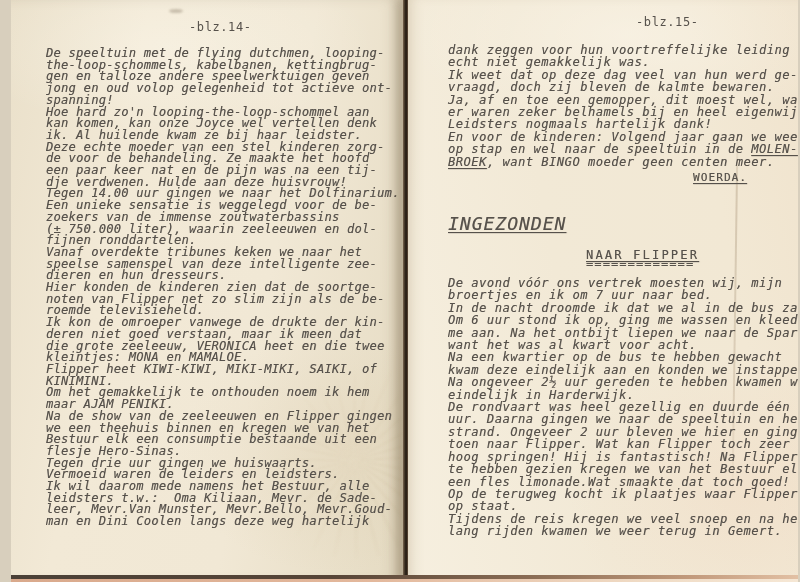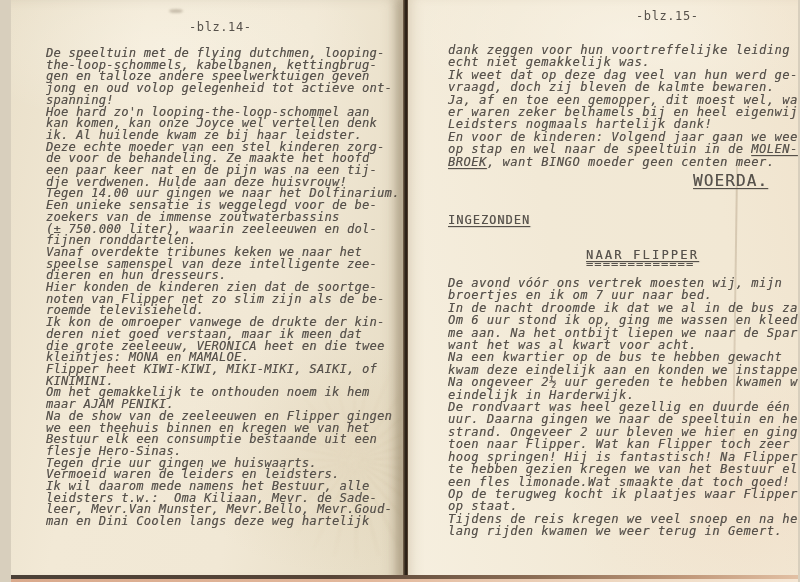--- a/index.html
+++ b/index.html
@@ -34,24 +34,24 @@
     background:linear-gradient(to right,#7a6750,#33281c 35%,#241b12 55%,#5c4936 80%,#97805f);
     box-shadow:-6px 0 8px rgba(100,82,55,.30), 5px 0 7px rgba(255,250,235,.55);
   }
   .page-num{position:absolute;font-size:12px;letter-spacing:.6px;}
   .body{position:absolute;white-space:pre;font-size:12px;
         text-shadow:.3px .3px .6px rgba(86,81,75,.55);font-style:italic;}
   .lp-body{left:35px;top:48px;line-height:11.7px;letter-spacing:.3px;width:360px;}
   .rp-top{left:40px;top:44px;line-height:12.4px;letter-spacing:.55px;width:370px;}
   .rp-article{left:40px;top:277px;line-height:12.4px;letter-spacing:.55px;width:370px;}
   .u{text-decoration:underline;text-underline-offset:2px;text-decoration-thickness:1px;}
-  .signature{position:absolute;left:285px;top:171px;font-size:16px;letter-spacing:1.1px;
+  .signature{position:absolute;left:285px;top:171px;font-size:11px;letter-spacing:1.1px;
              text-shadow:.3px .3px .6px rgba(86,81,75,.55);}
-  .section-heading{position:absolute;left:40px;top:213px;font-size:12px;letter-spacing:1px;
-             text-shadow:.3px .3px .6px rgba(86,81,75,.55);}
+  .section-heading{position:absolute;left:40px;top:213px;font-size:18px;letter-spacing:1px;
+             text-shadow:.3px .3px .6px rgba(86,81,75,.55);font-style:italic;}
   .article-title-wrap{position:absolute;left:153px;top:250px;text-align:left;padding-left:25px;}
   .article-title{font-size:12px;letter-spacing:2.2px;line-height:10px;
              text-shadow:.3px .3px .6px rgba(86,81,75,.55);}
   .article-title-eq{font-size:12px;letter-spacing:1.1px;line-height:8px;margin-top:0px;
              text-shadow:.3px .3px .6px rgba(86,81,75,.55);}
   .burst{
     position:absolute;left:248px;top:360px;width:190px;height:200px;border-radius:50%;
     background:repeating-conic-gradient(from 8deg, rgba(186,165,128,.30) 0deg 3deg, transparent 3deg 13deg);
     -webkit-mask-image:radial-gradient(circle at 60% 55%, #000 0%, transparent 68%);
     mask-image:radial-gradient(circle at 60% 55%, #000 0%, transparent 68%);
@@ -123,21 +123,21 @@
 leidsters t.w.:  Oma Kiliaan, Mevr. de Sade-
 leer, Mevr.Van Munster, Mevr.Bello, Mevr.Goud-
 man en Dini Coolen langs deze weg hartelijk</div>
     <div class="burst"></div>
   </div>
 
   <div class="fold"></div>
 
   <div class="page page-right">
     <div class="crease"></div>
-    <div class="page-num" style="left:228px;top:9px;">-blz.15-</div>
+    <div class="page-num" style="left:228px;top:15px;">-blz.15-</div>
     <div class="body rp-top"><span>dank zeggen voor hun voortreffelijke leiding die
 echt niet gemakkelijk was.
 Ik weet dat op deze dag veel van hun werd ge-
 vraagd, doch zij bleven de kalmte bewaren.
 Ja, af en toe een gemopper, dit moest wel, want
 er waren zeker belhamels bij en heel eigenwijs.
 Leidsters nogmaals hartelijk dank!
 En voor de kinderen: Volgend jaar gaan we weer
 op stap en wel naar de speeltuin in de </span><span class="u">MOLEN-
 BROEK</span><span>, want BINGO moeder geen centen meer.</span></div>

